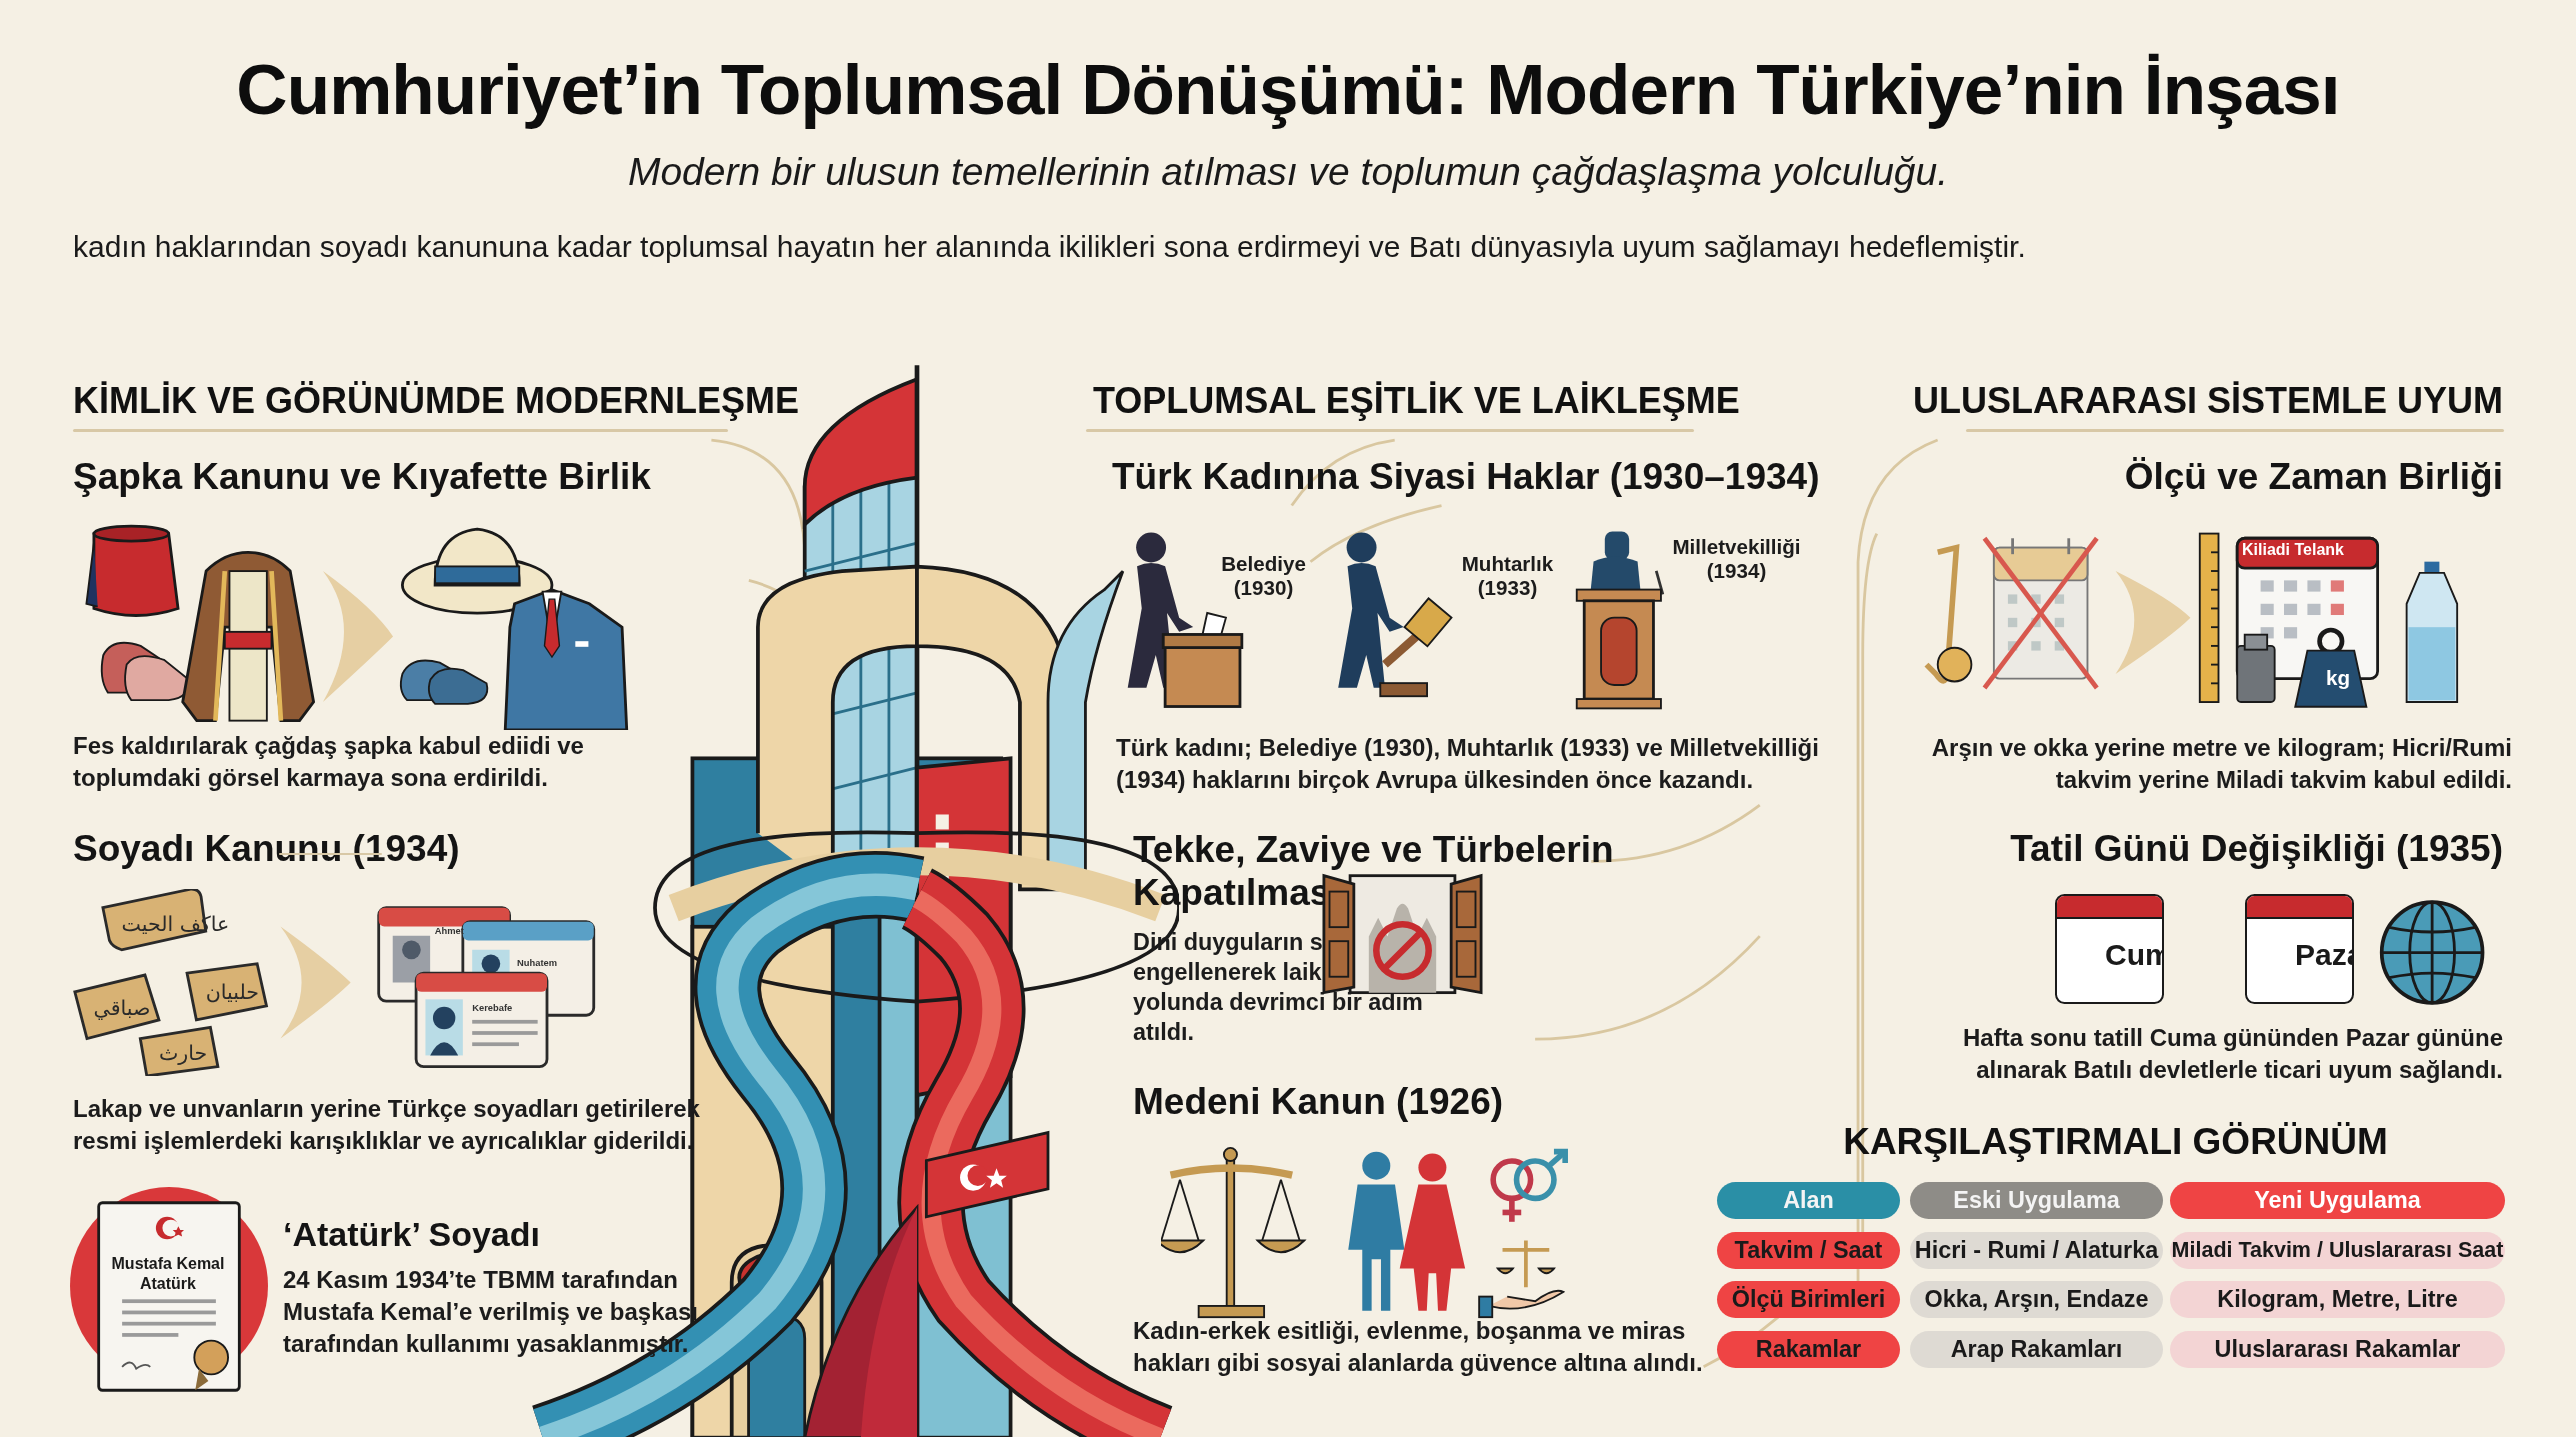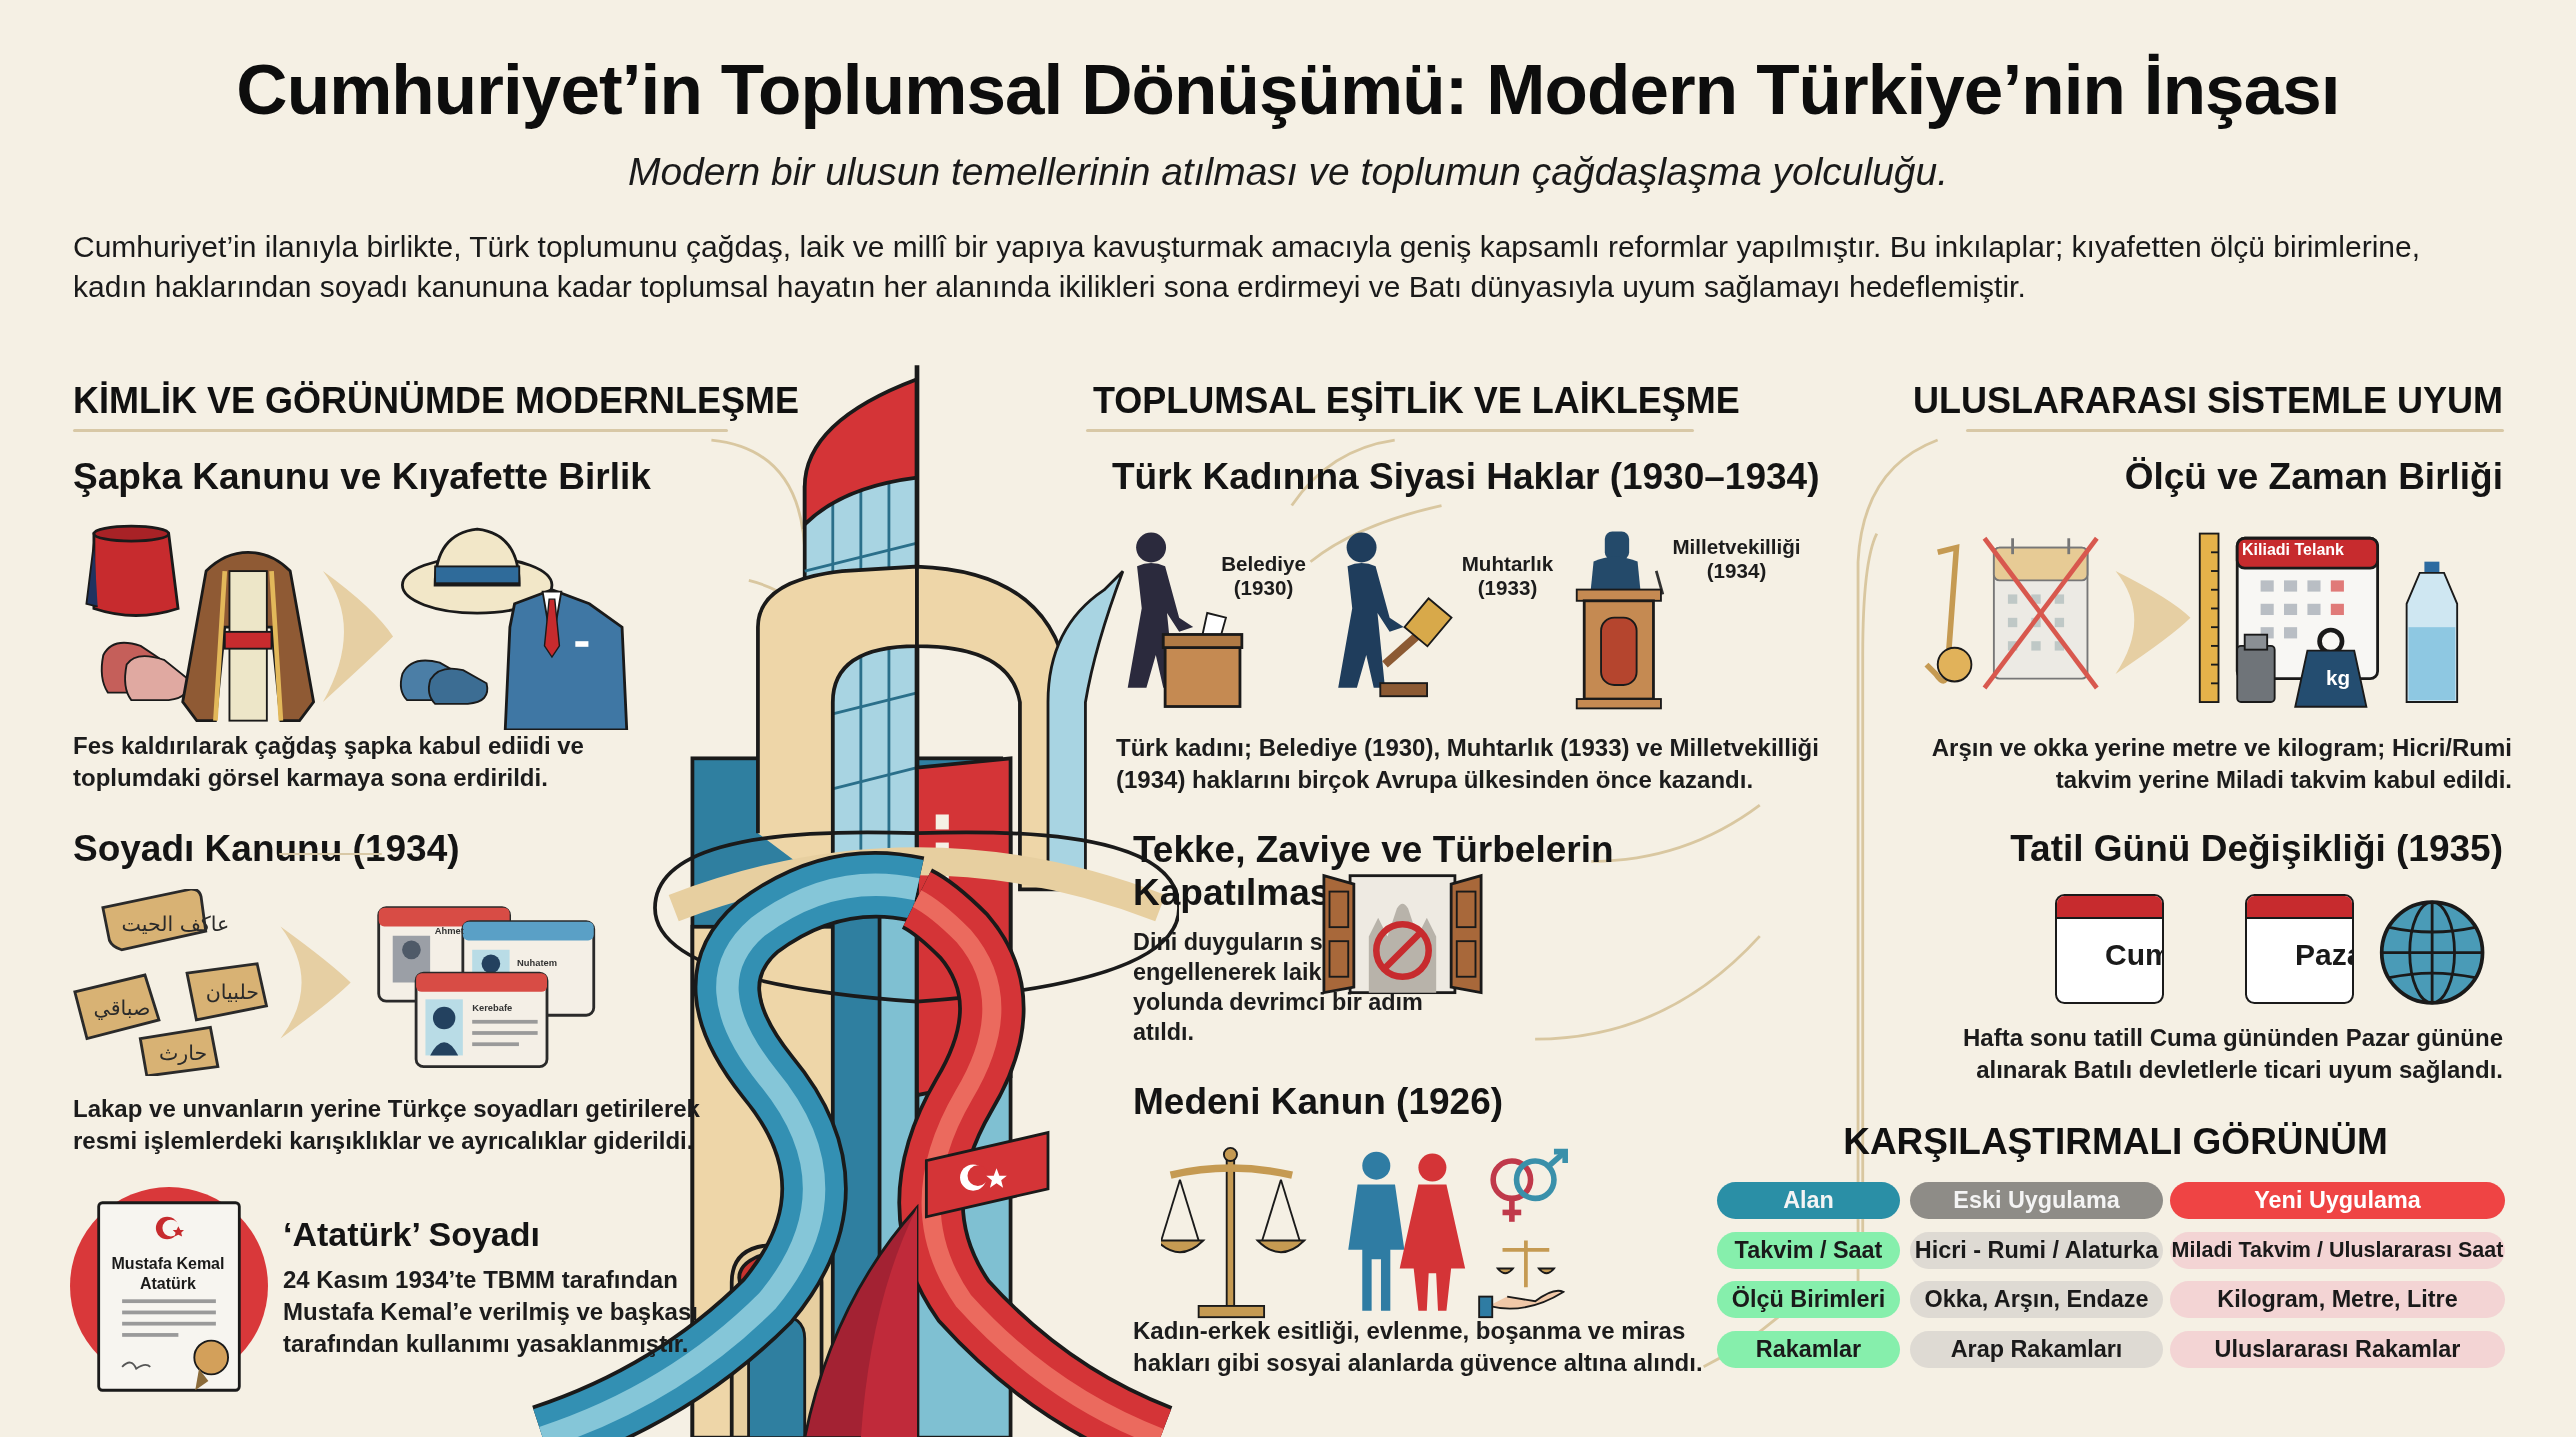--- a/index.html
+++ b/index.html
@@ -33,36 +33,35 @@
   
   .cmp-title { font-size: 37px; font-weight: 700; color: #111; text-align: center; }
   .pill {
     position: absolute; height: 37px; border-radius: 19px;
     display: flex; align-items: center; justify-content: center;
     font-size: 23.4px; font-weight: 700; color: #1a1a1a; white-space: nowrap;
   }
   .pill.h-alan { background: #2a8fa6; color: #f4f4f4; }
   .pill.h-eski { background: #8e8c87; color: #f4f4f4; }
   .pill.h-yeni { background: #ef4444; color: #fff; }
-  .pill.c-alan { background: #86efac; }
+  .pill.c-alan { background: #ef4444; }
   .pill.c-eski { background: #dedad3; }
   .pill.c-yeni { background: #f3d4d4; }
 
   .cal-day {
     font-size: 32px; font-weight: 700; color: #1a1a1a; padding-left: 48px;
   }
   svg { display: block; }
 </style>
 </head>
 <body>
 
 <div class="abs title">Cumhuriyet’in Toplumsal Dönüşümü: Modern Türkiye’nin İnşası</div>
 <div class="abs subtitle">Modern bir ulusun temellerinin atılması ve toplumun çağdaşlaşma yolculuğu.</div>
 <div class="abs intro">
-  <div>Cumhuriyet’in ilanıyla birlikte, Türk toplumunu çağdaş, laik ve millî bir yapıya kavuşturmak amacıyla geniş kapsamlı reformlar yapılmıştır. Bu inkılaplar; kıyafetten ölçü birimlerine,</div>
   <div>kadın haklarından soyadı kanununa kadar toplumsal hayatın her alanında ikilikleri sona erdirmeyi ve Batı dünyasıyla uyum sağlamayı hedeflemiştir.</div>
 </div>
 
 <svg class="abs" style="left:0;top:0" width="2576" height="1438" viewBox="0 0 2752 1536">
   <g fill="none" stroke="#d9c7a0" stroke-width="3">
     <path d="M760 470 Q860 480 860 600 L860 760"></path>
     <path d="M800 620 Q880 640 880 720"></path>
     <path d="M1490 470 Q1420 480 1380 540"></path>
     <path d="M1540 540 Q1450 560 1400 600"></path>
     <path d="M2070 470 Q1990 500 1985 600 L1985 1400"></path>

